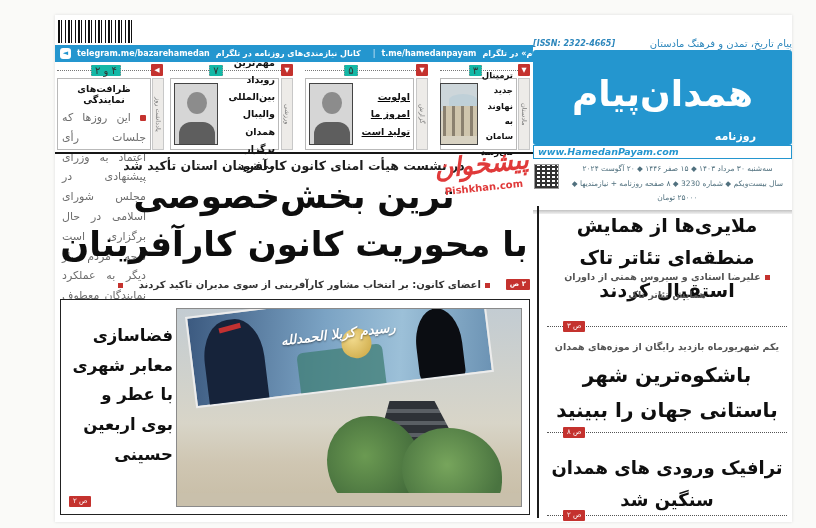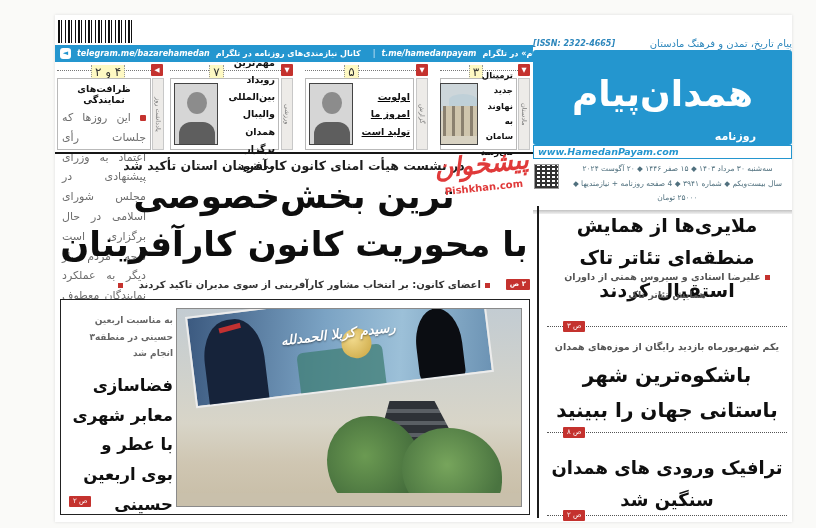--- a/index.html
+++ b/index.html
@@ -10,21 +10,21 @@
   }
   .sheet { position:absolute; left:55px; top:15px; width:737px; height:507px;
     background:#fff; box-shadow:0 0 3px #ddd; }
 
   
   .barcode { position:absolute; left:58px; top:20px; width:76px; height:23px;
     background:repeating-linear-gradient(90deg,#111 0 2px,#fff 2px 3px,#111 3px 4px,#fff 4px 7px,#111 7px 8px,#fff 8px 10px); }
   .tgbar { position:absolute; left:55px; top:45px; width:478px; height:17px;
     background:#2496cf; color:#fff; display:flex; align-items:center;
     font-size:8px; padding:0 5px; gap:6px; white-space:nowrap; overflow:hidden; }
-  .tgbar .url { font-style:italic; font-weight:bold; }
+  .tgbar .url { font-weight:bold; }
   .tgbar .lbl { font-weight:bold; direction:rtl; }
   .tg-ic { flex:none; width:11px; height:11px; background:#fff; color:#2496cf;
     border-radius:3px; font-size:7px; line-height:11px; text-align:center; }
   .tg-sep { opacity:.8; }
   .sp { flex:1; }
 
   
   .masthead { position:absolute; left:533px; top:36px; width:259px; }
   .issn-row { display:flex; justify-content:space-between; align-items:center;
     color:#2d87bc; font-size:8px; height:14px; }
@@ -42,22 +42,22 @@
     background-image:
       repeating-linear-gradient(0deg,#333 0 2px,transparent 2px 4px),
       repeating-linear-gradient(90deg,#333 0 2px,transparent 2px 5px);
     background-color:#fff; }
   .mast-div { margin-top:4px; height:4px; background:linear-gradient(#c2c2c2,#f1f1f1); }
 
   
   .strip-head { position:absolute; top:65px; height:11px; }
   .strip-head::before { content:""; position:absolute; left:0; right:0; top:5px;
     border-top:1px dotted #777; }
-  .chip { position:absolute; left:32%; top:0; background:#fef9c3; padding:0 3px;
-    font-size:12px; color:#333; direction:rtl; border-left:1px dotted #999; border-right:1px dotted #999; }
+  .chip { position:absolute; left:32%; top:0; background:#14b8a6; padding:0 3px;
+    font-size:10px; color:#333; direction:rtl; border-left:1px dotted #999; border-right:1px dotted #999; }
   .arrow { position:absolute; right:0; top:-1px; width:12px; height:12px; background:#c4322e;
     color:#fff; font-size:6.5px; line-height:12px; text-align:center; border-radius:1px; }
   .nbox { position:absolute; top:78px; height:72px; border:1px solid #b9b9b9; background:#fff;
     display:flex; direction:rtl; padding:3px; gap:3px; align-items:center; }
   .vlabel { position:absolute; top:78px; height:72px; width:12px; background:#edebe8;
     border:1px solid #c8c8c8; color:#7a7a7a; font-size:6.5px; writing-mode:vertical-rl;
     text-align:center; line-height:10px; }
   .ntitle { flex:1; font-size:9.5px; font-weight:bold; color:#111; text-align:right; line-height:1.8; }
   .thumb { flex:none; width:44px; height:62px; border:1px solid #444; position:relative;
     background:#d6d6d6; overflow:hidden; }
@@ -174,21 +174,21 @@
       <span class="slogan">پیام تاریخ، تمدن و فرهنگ مادستان</span>
     </div>
     <div class="mast-box">
       <div class="mast-title">همدان‌پیام</div>
       <div class="mast-sub">روزنامه</div>
     </div>
     <div class="mast-url">www.HamedanPayam.com</div>
     <div class="dates">
       <span class="qr"></span>
       <div>سه‌شنبه ۳۰ مرداد ۱۴۰۳ ◆ ۱۵ صفر ۱۴۴۶ ◆ ۲۰ آگوست ۲۰۲۴</div>
-      <div>سال بیست‌ویکم ◆ شماره ۳۹۴۱ ◆ 4 صفحه روزنامه + نیازمندیها ◆ ۲۵۰۰۰ تومان</div>
+      <div>سال بیست‌ویکم ◆ شماره 3230 ◆ ۸ صفحه روزنامه + نیازمندیها ◆ ۲۵۰۰۰ تومان</div>
     </div>
     <div class="mast-div"></div>
   </div>
 
   <div class="strip-head" style="left:57px;width:106px;">
     <span class="chip">۴ و ۲</span>
     <span class="arrow">◀</span>
   </div>
   <div class="note-box">
     <div class="note-title">ظرافت‌های نمایندگی</div>
@@ -253,21 +253,20 @@
         <div class="mosque"></div>
         <div class="dome"></div>
         <div class="fig-b"></div>
         <div class="bb-text">رسیدم کربلا الحمدلله</div>
       </div>
       <div class="tree t1"></div>
       <div class="tree t2"></div>
       <div class="ground"></div>
     </div>
     <div class="caption">
-      <div class="cap-kicker">به مناسبت اربعین حسینی در منطقه۳ انجام شد</div>
       <div class="cap-head">فضاسازی معابر شهری با عطر و بوی اربعین حسینی</div>
     </div>
     <span class="pbadge cap-badge">۲ ص</span>
   </div>
 
   <div class="vsep"></div>
 
   <div class="rc rc-h1">ملایری‌ها از همایش منطقه‌ای تئاتر تاک استقبال کردند</div>
   <div class="rc rc-sub">
     <span class="bullet-sq"></span><span>علیرضا استادی و سیروس همتی از داوران همایش تئاتر تاک</span>

